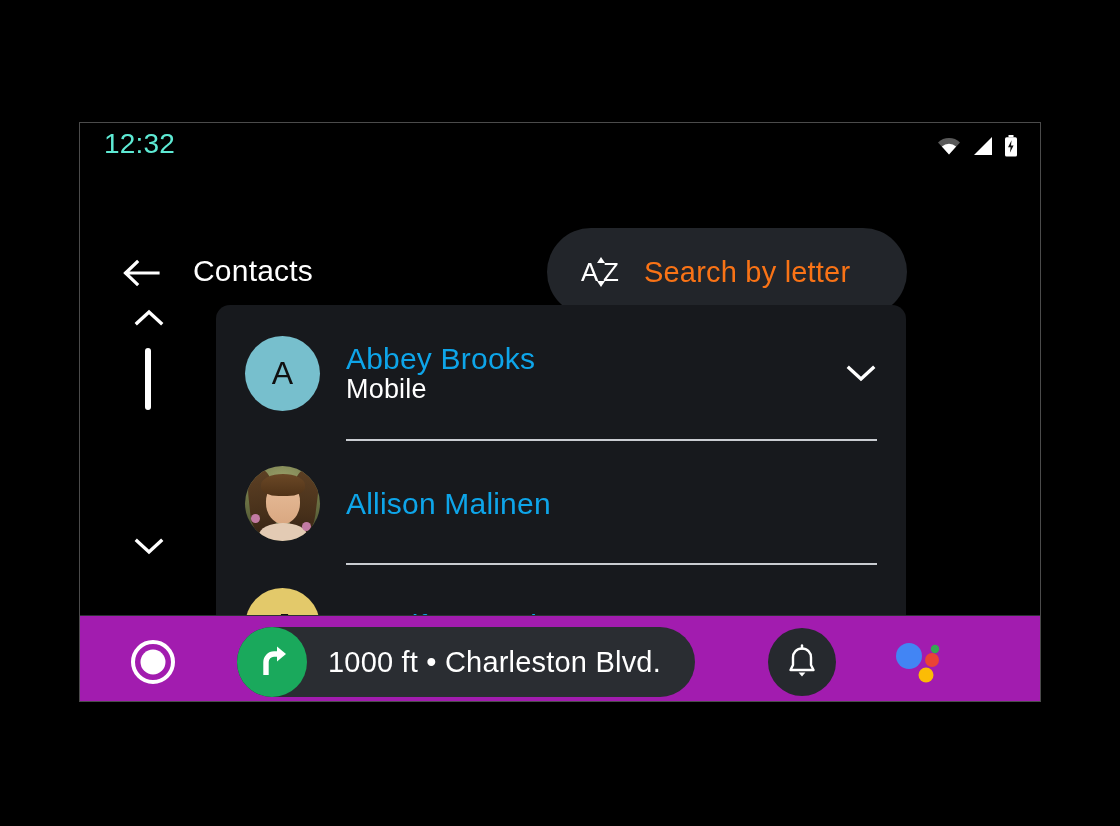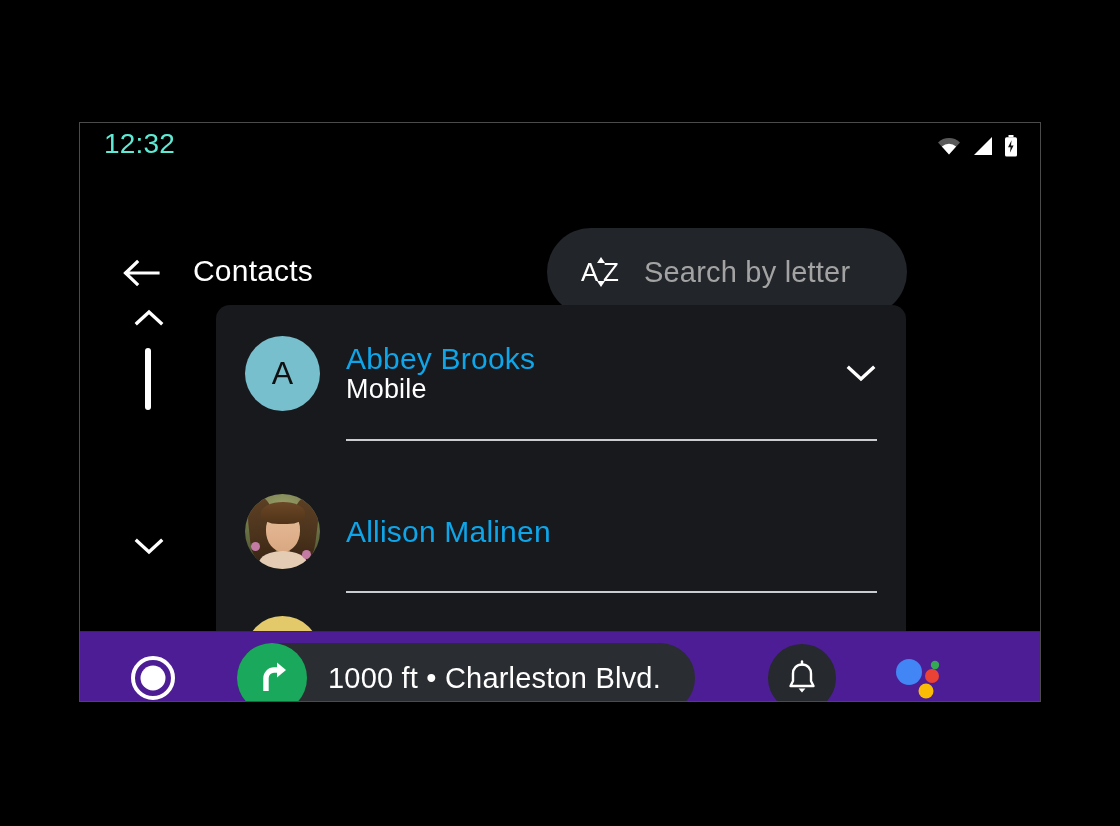--- a/index.html
+++ b/index.html
@@ -93,21 +93,21 @@
     box-sizing: border-box;
   }
   #az-icon {
     width: 42px;
     height: 42px;
     flex: 0 0 auto;
     display: block;
   }
   #search-label {
     margin-left: 22px;
-    color: #a3a3a3;
+    color: #f97316;
     font-size: 29px;
     letter-spacing: 0.2px;
   }
 
   
   #scroll-rail {
     position: absolute;
     left: 38px;
     top: 180px;
     width: 62px;
@@ -253,31 +253,31 @@
     right: 28px;
     top: 50%;
     margin-top: -12px;
     width: 34px;
     height: 24px;
     display: flex;
     align-items: center;
     justify-content: center;
   }
   #row-abbey { height: 136px; }
-  #row-allison { height: 124px; margin-top: 28px; }
+  #row-allison { height: 124px; }
   #row-jennifer { height: 120px; }
 
   
   #bottom-bar {
     position: absolute;
     left: 0;
     bottom: 0;
     width: 100%;
-    height: 70px;
-    background: #4c1d95;
+    height: 86px;
+    background: #a21caf;
     border-top: 1px solid #2e3136;
     box-sizing: border-box;
   }
   #nav-home {
     position: absolute;
     left: 49px;
     top: 22px;
     width: 48px;
     height: 48px;
   }

